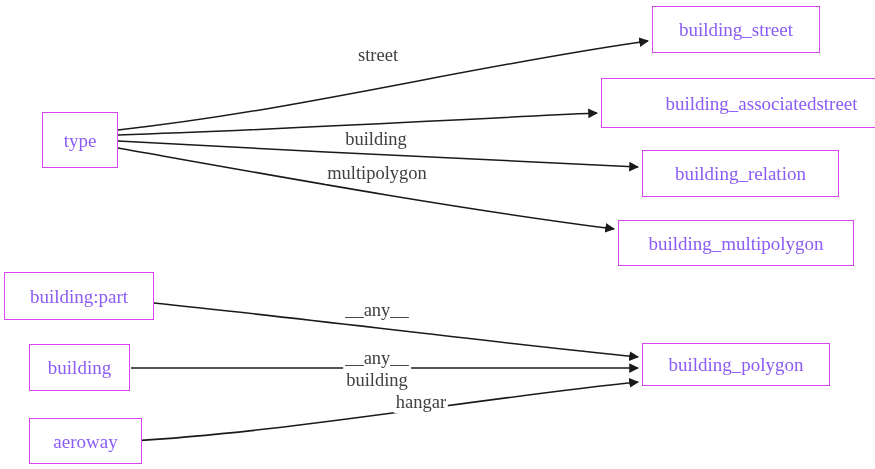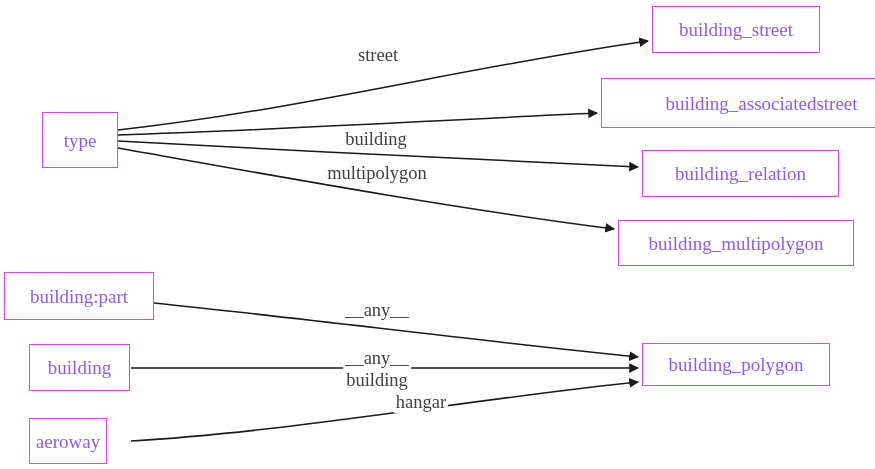--- a/index.html
+++ b/index.html
@@ -96,21 +96,21 @@
   </div>
 
   <div class="node" style="left:4px; top:272px; width:150px; height:48px;justify-content:center;">
     <span>building:part</span>
   </div>
 
   <div class="node" style="left:29px; top:344px; width:101px; height:47px;">
     <span>building</span>
   </div>
 
-  <div class="node" style="left:29px; top:418px; width:78px; height:46px;">
+  <div class="node" style="left:29px; top:418px; width:113px; height:46px;">
     <span>aeroway</span>
   </div>
 
   <div class="node" style="left:642px; top:343px; width:188px; height:43px;">
     <span>building_polygon</span>
   </div>
 
   <div class="edge-label" style="left:378px; top:56px;">street</div>
 
 

